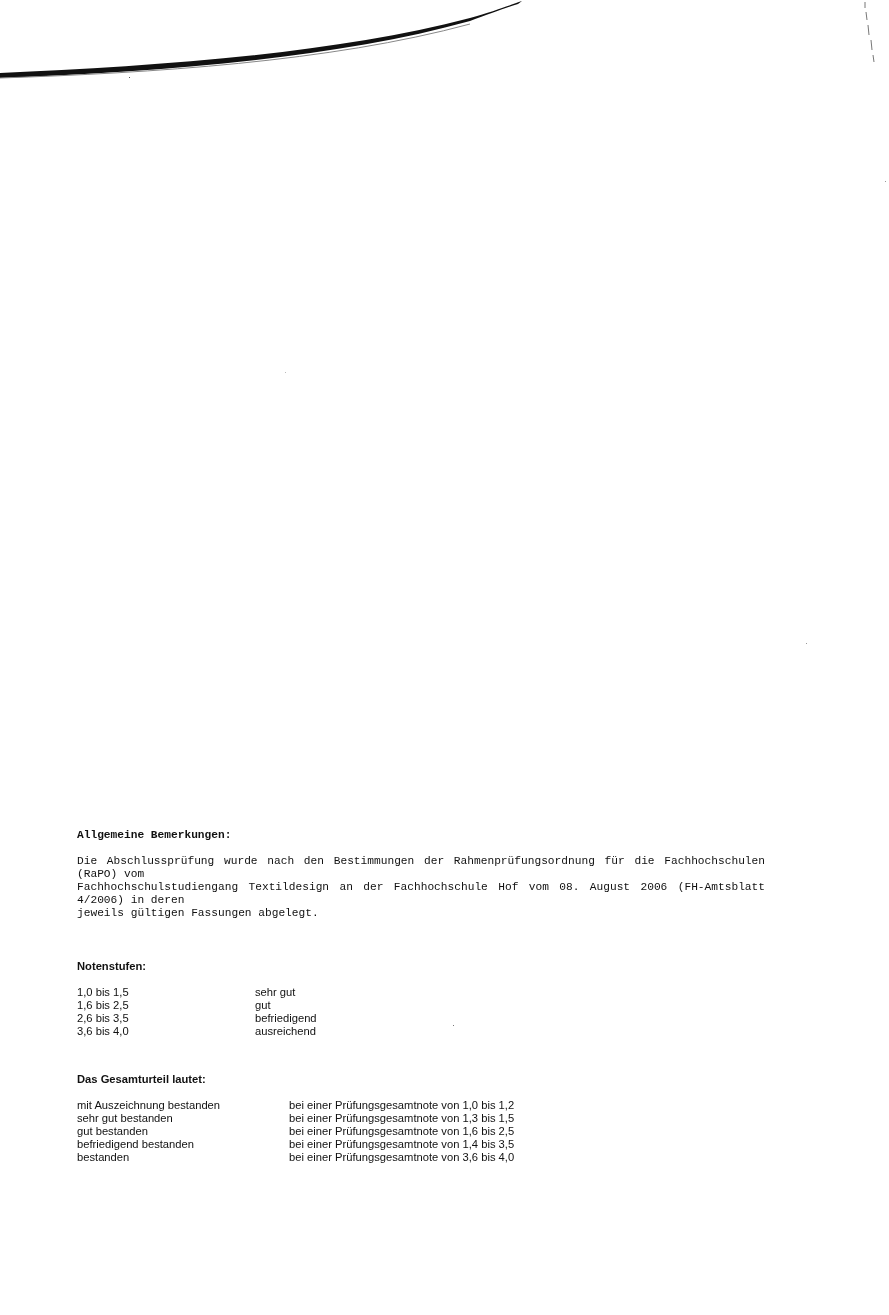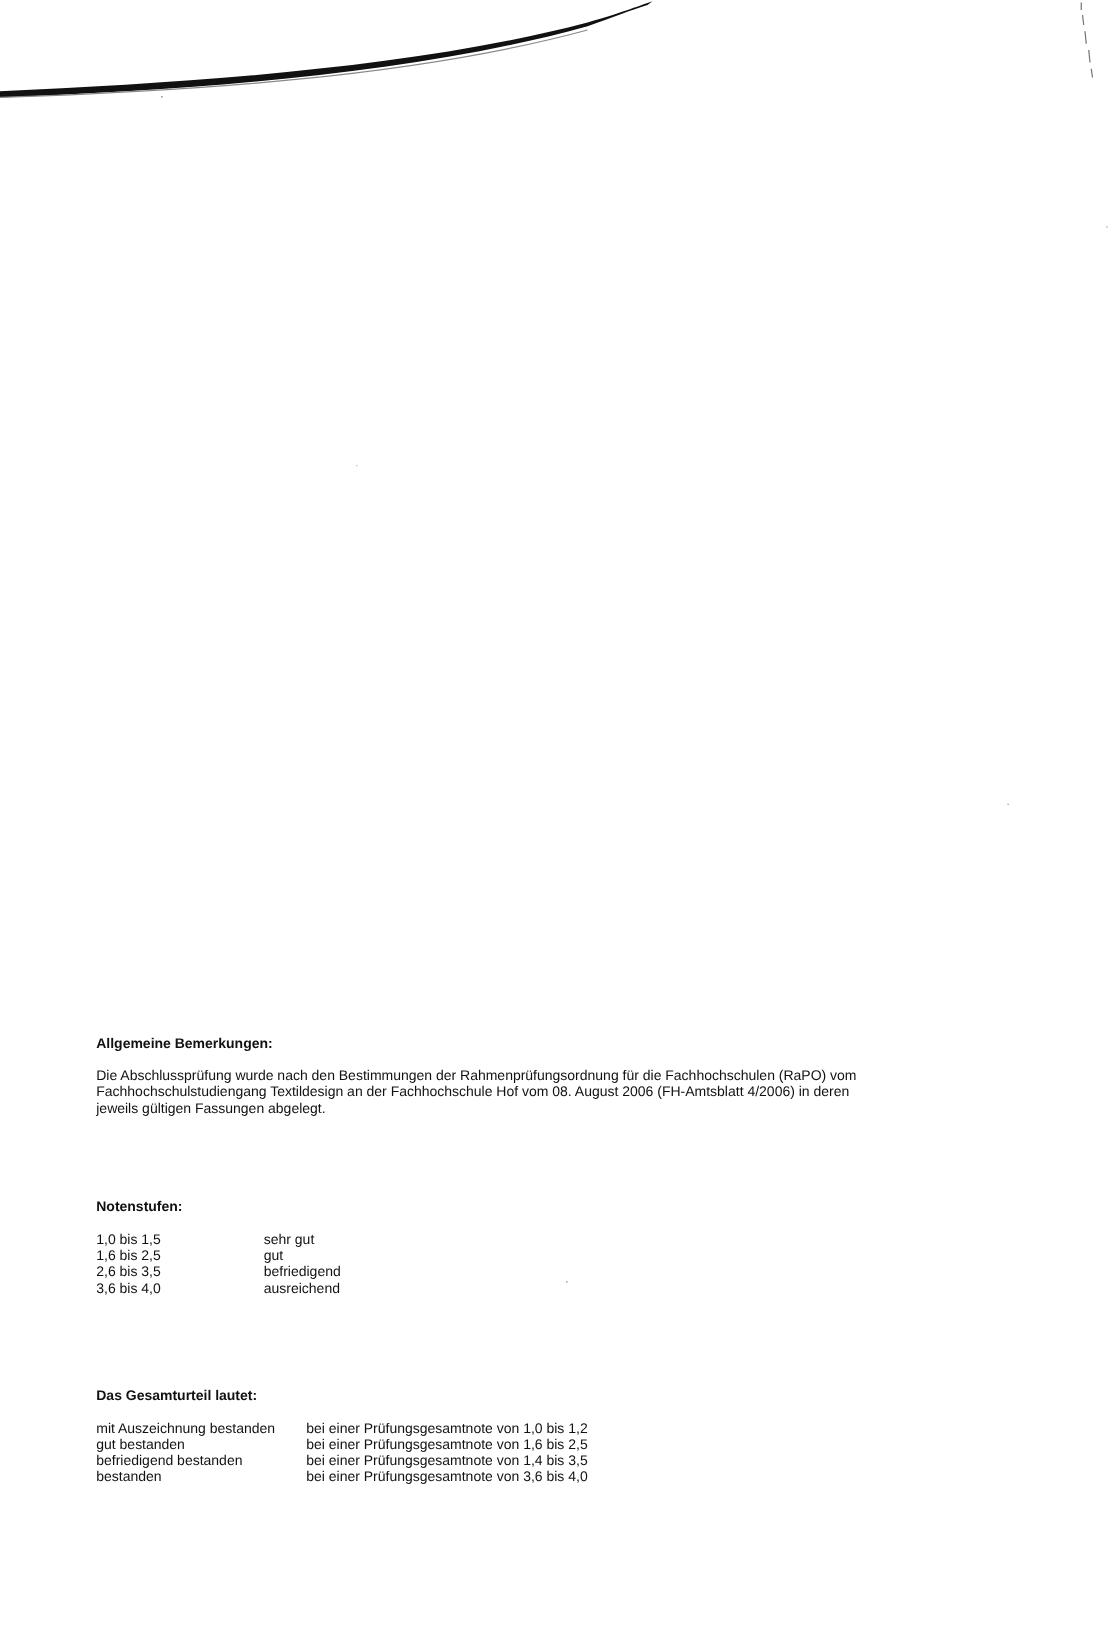--- a/index.html
+++ b/index.html
@@ -4,41 +4,41 @@
 <style>
   html, body { margin: 0; padding: 0; background: #ffffff; }
   body { width: 889px; height: 1315px; position: relative; overflow: hidden;
          font-family: "Liberation Sans", sans-serif; color: #111; }
   .scan-stroke { position: absolute; left: 0; top: 0; }
   .speck { position: absolute; background: #555; width: 1px; height: 1px; }
   .edge-marks { position: absolute; left: 862px; top: 0; }
   .block { position: absolute; left: 77px; width: 688px; font-size: 11.2px; line-height: 13px; }
   .heading { font-weight: bold; font-size: 11.2px; margin: 0; }
   .para { margin: 0; text-align: justify; text-align-last: left; }
-  .row { display: flex; height: 13px; }
+  .row { display: flex; height: 13px; gap: 44px; }
   .grade-range { width: 134px; }
   .verdict { width: 168px; }
 </style>
 </head>
 <body>
 
 <svg class="scan-stroke" width="540" height="90" viewBox="0 0 540 90">
   <path d="M0,73 C150,66 330,55 470,18 C495,11 510,5 522,1 L518,4 C505,8 490,14 470,21 C330,60 150,72 0,78 Z" fill="#111"></path>
   <path d="M0,78 C150,73 330,62 470,24" stroke="#888" stroke-width="1" fill="none"></path>
 </svg>
 <div class="speck" style="left:129px;top:77px;"></div>
 <div class="speck" style="left:285px;top:372px;background:#bbb;"></div>
 <div class="speck" style="left:806px;top:643px;background:#999;"></div>
 <div class="speck" style="left:453px;top:1025px;background:#777;"></div>
 <div class="speck" style="left:885px;top:181px;background:#999;"></div>
 <svg class="edge-marks" width="20" height="70" viewBox="0 0 20 70">
   <path d="M3,2 L3,8 M4,12 L5,20 M6,25 L7,35 M9,40 L10,50 M11,55 L12,62" stroke="#777" stroke-width="1" fill="none"></path>
 </svg>
 
-<div class="block" style="top:829px;">
+<div class="block" style="top:829px;font-family:Liberation Mono, monospace;">
   <p class="heading">Allgemeine Bemerkungen:</p>
   <div style="height:13px"></div>
   <p class="para"><span>Die Abschlussprüfung wurde nach den Bestimmungen der Rahmenprüfungsordnung für die Fachhochschulen (RaPO) vom</span></p>
   <p class="para"><span>Fachhochschulstudiengang Textildesign an der Fachhochschule Hof vom 08. August 2006 (FH-Amtsblatt 4/2006) in deren</span></p>
   <p class="para" style="text-align:left"><span>jeweils gültigen Fassungen abgelegt.</span></p>
 </div>
 
 <div class="block" style="top:960px;">
   <p class="heading">Notenstufen:</p>
   <div style="height:13px"></div>
@@ -53,26 +53,30 @@
   <div class="row">
     <span class="grade-range">2,6 bis 3,5</span>
     <span>befriedigend</span>
   </div>
   <div class="row">
     <span class="grade-range">3,6 bis 4,0</span>
     <span>ausreichend</span>
   </div>
 </div>
 
-<div class="block" style="top:1111px;">
+<div class="block" style="top:1073px;">
   <p class="heading">Das Gesamturteil lautet:</p>
   <div style="height:13px"></div>
   <div class="row">
     <span class="verdict">mit Auszeichnung bestanden</span>
     <span>bei einer Prüfungsgesamtnote von 1,0 bis 1,2</span>
+  </div>
+  <div class="row">
+    <span class="verdict">sehr gut bestanden</span>
+    <span>bei einer Prüfungsgesamtnote von 1,3 bis 1,5</span>
   </div>
   <div class="row">
     <span class="verdict">gut bestanden</span>
     <span>bei einer Prüfungsgesamtnote von 1,6 bis 2,5</span>
   </div>
   <div class="row">
     <span class="verdict">befriedigend bestanden</span>
     <span>bei einer Prüfungsgesamtnote von 1,4 bis 3,5</span>
   </div>
   <div class="row">

